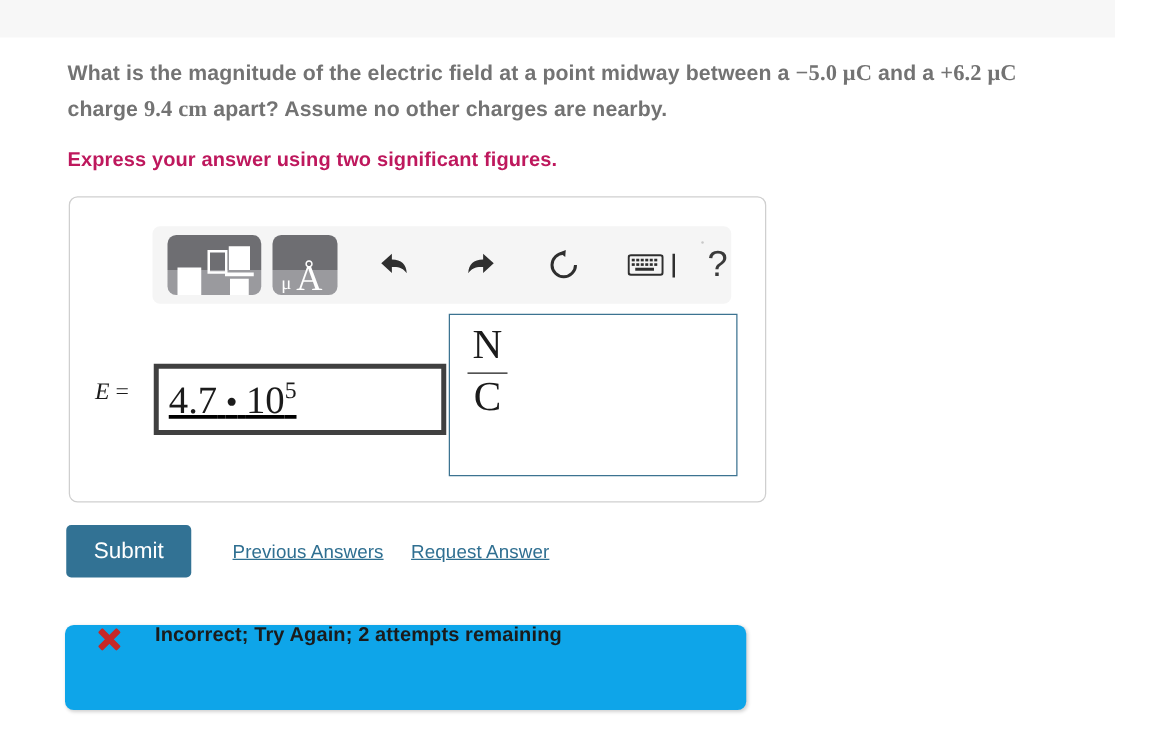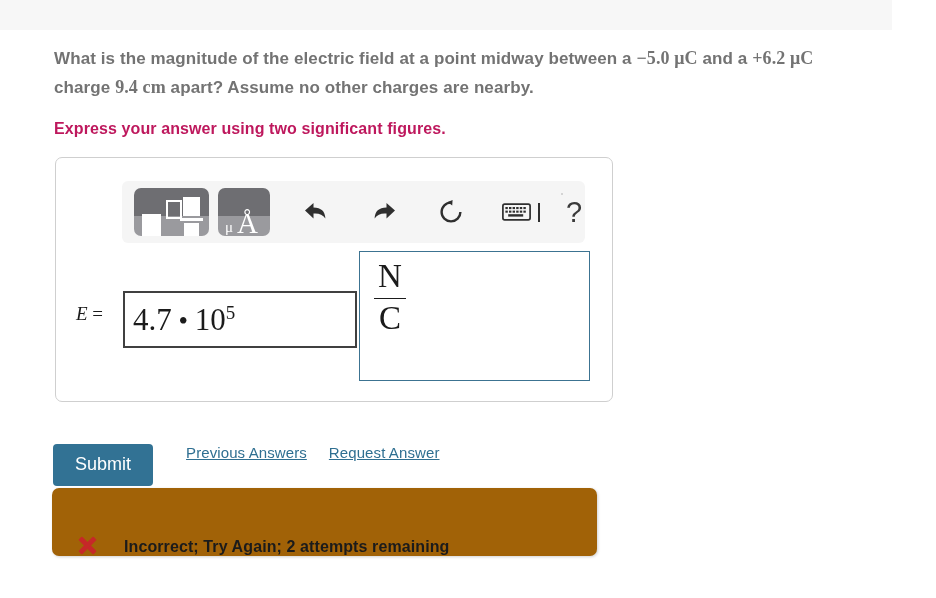--- a/index.html
+++ b/index.html
@@ -163,26 +163,27 @@
     color: #1b1b1b;
   }
   #variable-label .vsym { font-style: italic; }
 
   #value-input {
     position: absolute;
     left: 67px;
     top: 40px;
     width: 234px;
     height: 57px;
-    border: 2px solid #404040;
+    border: 4px solid #404040;
     background: #ffffff;
     box-sizing: border-box;
     display: flex;
     align-items: center;
     padding-left: 8px;
+    text-decoration: underline;
   }
   #value-text {
     font-family: "Liberation Serif", serif;
     font-size: 31px;
     color: #1b1b1b;
     white-space: nowrap;
   }
   #value-text sup {
     font-size: 19px;
     vertical-align: super;
@@ -216,23 +217,23 @@
     height: 1px;
     background: #1b1b1b;
     margin: 3px 0 2px 0;
   }
   .fraction .denom { display: block; padding: 0 4px; }
 
   
   #actions-row {
     position: absolute;
     left: 53px;
-    top: 444px;
+    top: 420px;
     display: flex;
-    align-items: flex-start;
+    align-items: center;
   }
   #submit-button {
     background: #327294;
     color: #ffffff;
     border: none;
     border-radius: 4px;
     font-family: "Liberation Sans", sans-serif;
     font-size: 18px;
     padding: 11px 22px 12px 22px;
     cursor: pointer;
@@ -246,28 +247,28 @@
     text-decoration: underline;
     cursor: pointer;
     letter-spacing: .1px;
   }
   #request-answer-link { margin-left: 22px; }
 
   
   #feedback-box {
     position: absolute;
     left: 52px;
-    top: 488px;
+    top: 500px;
     width: 545px;
     height: 68px;
-    background: #a16207;
+    background: #0ea5e9;
     border-radius: 7px;
     box-shadow: 1px 1px 3px rgba(0,0,0,0.18);
     display: flex;
-    align-items: flex-end;
+    align-items: flex-start;
     box-sizing: border-box;
   }
   #incorrect-icon {
     margin-left: 24px;
     width: 22px;
     height: 22px;
     position: relative;
     flex: none;
   }
   #incorrect-icon span {

